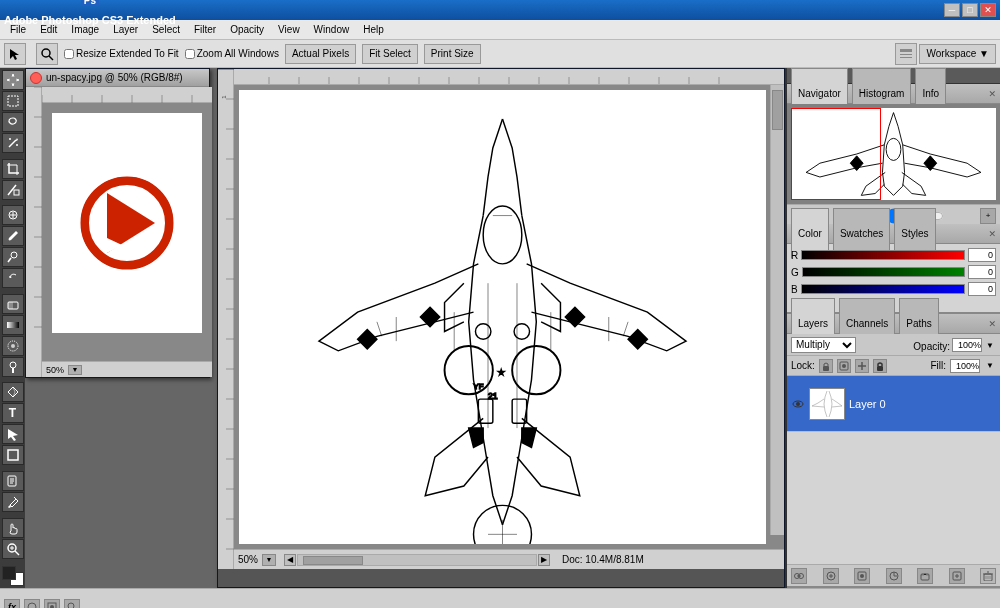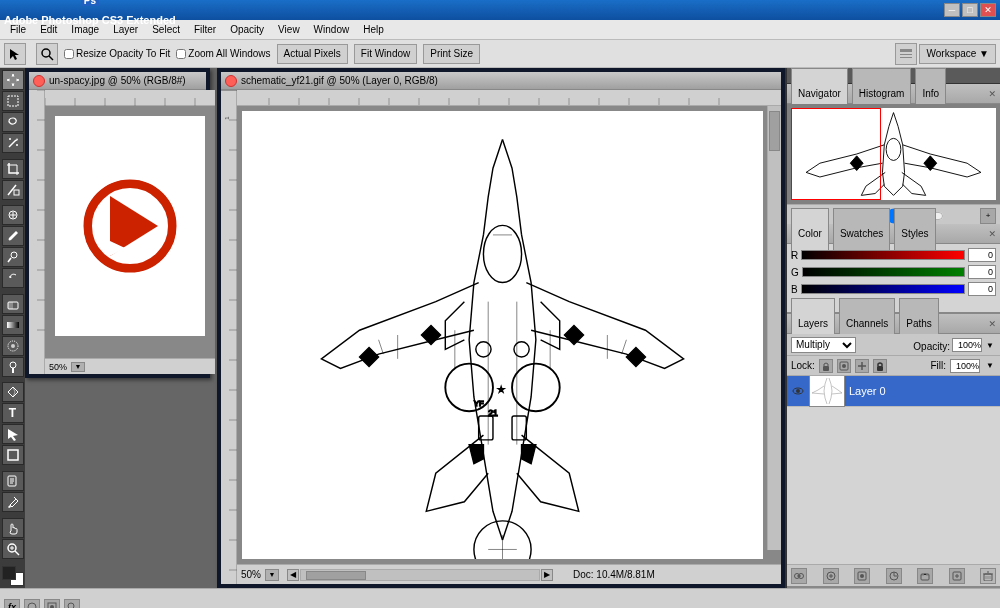--- a/index.html
+++ b/index.html
@@ -110,21 +110,21 @@
       flex-direction: column;
       gap: 4px;
       padding: 4px;
       overflow: hidden;
       position: relative;
     }
 
     
     .doc-window {
       background: #555;
-      border: 4px solid #0f172a;
+      border: 1px solid #0f172a;
       display: flex;
       flex-direction: column;
       box-shadow: 2px 2px 4px rgba(0,0,0,0.5);
     }
     .doc-titlebar {
       height: 18px;
       background: linear-gradient(to bottom, #c8c8c8, #a0a0a0);
       display: flex;
       align-items: center;
       padding: 0 4px;
@@ -294,21 +294,21 @@
     .fill-label { margin-left: auto; font-size: 10px; }
     .fill-input {
       width: 30px;
       height: 14px;
       font-size: 9px;
       border: 1px solid #888;
       text-align: right;
     }
 
     .layer-item {
-      height: 31px;
+      height: 56px;
       display: flex;
       align-items: center;
       padding: 0 4px;
       gap: 4px;
       border-bottom: 1px solid #bbb;
       cursor: pointer;
     }
     .layer-item.selected {
       background: #3568c8;
       color: white;
@@ -421,28 +421,28 @@
       </svg>
   </div>
   <div class="tool-btn-icon" style="margin-left:4px;">
     <svg width="14" height="14" viewBox="0 0 14 14">
         <circle cx="6" cy="6" r="4" fill="none" stroke="black" stroke-width="1.5"></circle>
         <line x1="9" y1="9" x2="13" y2="13" stroke="black" stroke-width="1.5"></line>
       </svg>
   </div>
   <label class="checkbox-label">
     <input type="checkbox" style="">
-    <span>Resize Opacity To Fit</span>
+    <span>Resize Extended To Fit</span>
   </label>
   <label class="checkbox-label">
     <input type="checkbox" style="">
     <span>Zoom All Windows</span>
   </label>
   <button class="tool-btn">Actual Pixels</button>
-  <button class="tool-btn">Fit Window</button>
+  <button class="tool-btn">Fit Select</button>
   <button class="tool-btn">Print Size</button>
   <div style="flex:1"></div>
   <div style="display:flex;align-items:center;gap:2px;">
     <div class="tool-btn-icon">
       <svg width="14" height="12" viewBox="0 0 14 12">
           <rect x="1" y="1" width="12" height="3" fill="#888"></rect>
           <rect x="1" y="6" width="12" height="1" fill="#888"></rect>
           <rect x="1" y="9" width="12" height="1" fill="#888"></rect>
         </svg>
     </div>
@@ -654,24 +654,20 @@
 
           <div style="height:16px; background:#d0d0d0; border-top:1px solid #aaa; display:flex; align-items:center; padding:0 4px; font-size:9px; gap:4px;">
             <span>50%</span>
             <div style="width:14px;height:10px;background:#b0b0b0;border:1px solid #888;display:flex;align-items:center;justify-content:center;cursor:pointer;font-size:7px;">▼</div>
           </div>
         </div>
       </div>
     </div>
 
     <div class="doc-window" id="doc-main" style="position:absolute; left:192px; top:0; right:0; bottom:0;">
-      <div class="doc-titlebar">
-        <div class="doc-close"></div>
-        <span style="font-size:10px;">schematic_yf21.gif @ 50% (Layer 0, RGB/8)</span>
-      </div>
       <div style="display:flex; height: calc(100% - 18px);">
 
         <div style="width:16px; background:#d0d0d0; border-right:1px solid #aaa; position:relative; flex-shrink:0;">
           <svg width="16" height="500" viewBox="0 0 16 500" style="position:absolute;top:0;left:0;">
             <line x1="0" y1="0" x2="16" y2="0" stroke="#555" stroke-width="1"></line>
             <text x="8" y="28" font-size="6" fill="#444" text-anchor="middle" transform="rotate(-90,8,28)">1</text>
             <line x1="8" y1="30" x2="16" y2="30" stroke="#555" stroke-width="0.5"></line>
             <line x1="8" y1="60" x2="16" y2="60" stroke="#555" stroke-width="0.5"></line>
             <line x1="8" y1="90" x2="16" y2="90" stroke="#555" stroke-width="0.5"></line>
             <line x1="8" y1="120" x2="16" y2="120" stroke="#555" stroke-width="0.5"></line>
@@ -791,21 +787,21 @@
             <div style="width:14px;height:12px;background:#b0b0b0;border:1px solid #888;display:flex;align-items:center;justify-content:center;cursor:pointer;font-size:7px;">▼</div>
 
             <div style="display:flex;gap:1px;margin-left:4px;">
               <div style="width:12px;height:12px;background:#c0c0c0;border:1px solid #888;display:flex;align-items:center;justify-content:center;font-size:8px;cursor:pointer;">◀</div>
 
               <div style="width:240px;height:12px;background:#c0c0c0;border:1px solid #aaa;position:relative;">
                 <div style="position:absolute;left:5px;top:1px;width:60px;height:9px;background:#a0a0a0;border:1px solid #888;"></div>
               </div>
               <div style="width:12px;height:12px;background:#c0c0c0;border:1px solid #888;display:flex;align-items:center;justify-content:center;font-size:8px;cursor:pointer;">▶</div>
             </div>
-            <span style="margin-left:16px;">Doc: 10.4M/8.81M</span>
+            <span style="margin-left:8px;">Doc: 10.4M/8.81M</span>
           </div>
         </div>
       </div>
     </div>
 
   </div>
 
   <div id="right-panels">
 
     <div style="height:16px;background:#5a5a5a;display:flex;align-items:center;justify-content:center;border-bottom:1px solid #333;">

